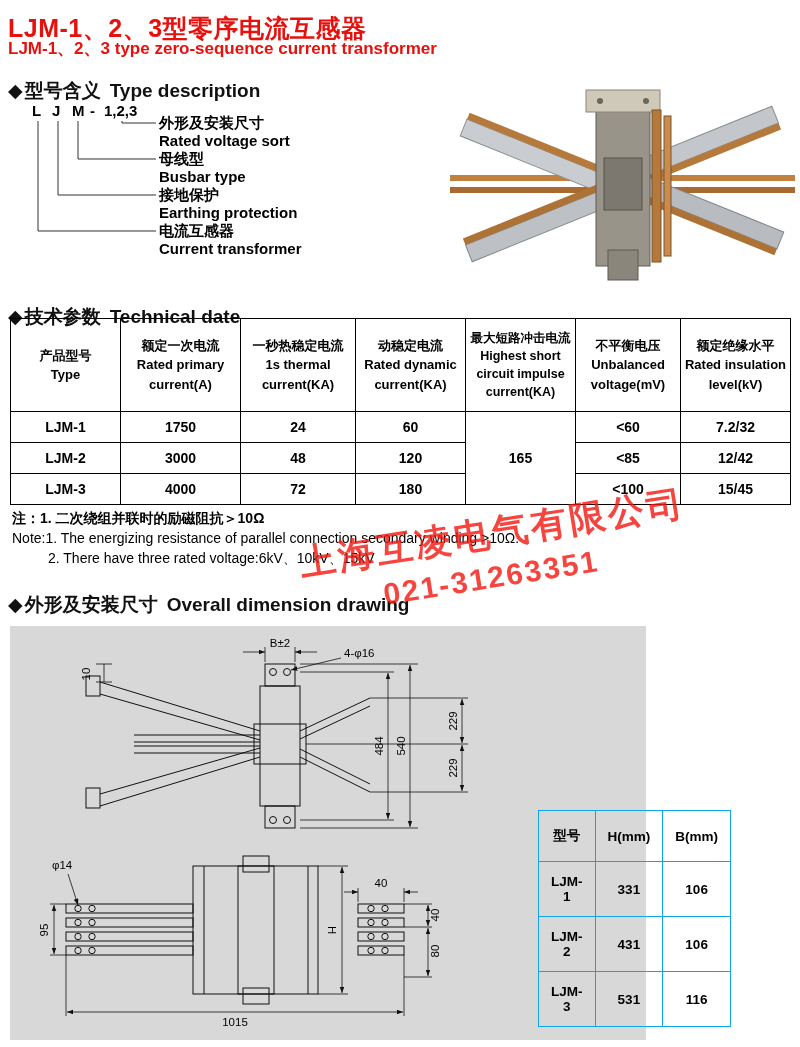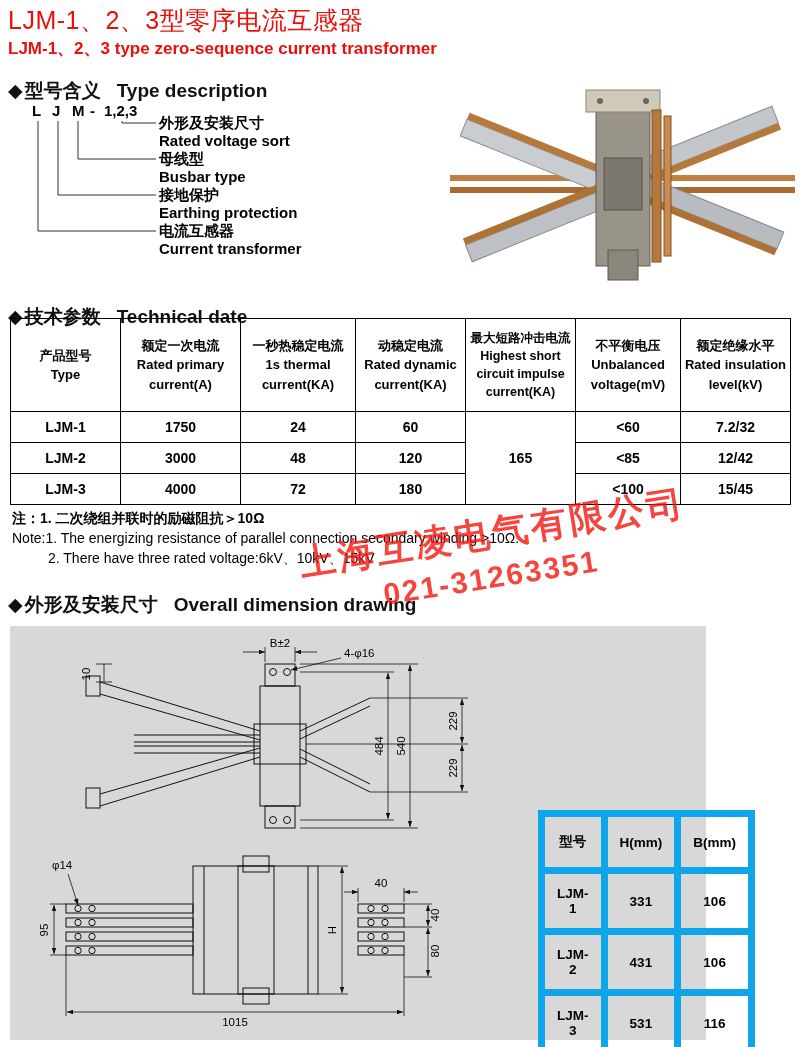--- a/index.html
+++ b/index.html
@@ -1,22 +1,22 @@
 <!DOCTYPE html>
 <html><head>
 <meta charset="utf-8">
 <style>
   html,body{margin:0;padding:0}
   body{width:800px;height:1047px;position:relative;background:#fff;color:#000;
        font-family:"Liberation Sans","DejaVu Sans",sans-serif;overflow:hidden}
   .abs{position:absolute}
-  .title{left:8px;top:4px;font-size:25px;font-weight:normal;color:#e8100c;letter-spacing:.5px}
+  .title{left:8px;top:12px;font-size:25px;font-weight:bold;color:#e8100c;letter-spacing:.5px}
   .subtitle{left:8px;top:37px;font-size:17px;font-weight:bold;color:#e8100c}
   .sec-head{font-size:19px;font-weight:bold;color:#111;white-space:nowrap}
-  .sec-head .en{margin-left:16px}
+  .sec-head .en{margin-left:9px}
   .sec-head .diamond{margin-right:2px}
 
   
   .diagram{left:24px;top:100px;width:430px;height:168px}
   .code-letter{position:absolute;top:2px;font-size:15px;font-weight:bold}
   .conn{position:absolute;left:0;top:0}
   .labels{position:absolute;left:135px;top:14px;font-size:15px;font-weight:bold}
   .labels div{height:18px;line-height:18px}
 
   
@@ -30,25 +30,25 @@
   .note-cn{font-weight:bold}
   .indent1{padding-left:30px}
   .indent2{padding-left:36px}
 
   .watermark{left:296px;top:540px;transform:rotate(-9deg);transform-origin:left top;
              color:rgba(242,22,14,.8);z-index:9;pointer-events:none;white-space:nowrap}
   .wm-name{font-size:36px;font-weight:bold;letter-spacing:3px}
   .wm-phone{font-size:30px;font-weight:bold;letter-spacing:2px;margin:2px 0 0 78px}
 
   .dim-head{left:8px;top:592px}
-  .panel{left:10px;top:626px;width:696px;height:414px;background:#d8d8d8}
+  .panel{left:10px;top:626px;width:636px;height:414px;background:#d8d8d8}
   .svg-top{position:absolute;left:28px;top:10px}
   .svg-bottom{position:absolute;left:28px;top:228px}
   .size{position:absolute;left:528px;top:184px;border-collapse:collapse}
-  .size th,.size td{border:7px solid #0ea5e9;text-align:center;font-size:13.5px;font-weight:bold;padding:12px;background:transparent}
+  .size th,.size td{border:1px solid #0ea5e9;text-align:center;font-size:13.5px;font-weight:bold;padding:12px;background:transparent}
   .size th{width:72px;height:26px}
   .size td{height:26px}
 
   svg text{font-family:"Liberation Sans","DejaVu Sans",sans-serif;font-size:11.5px;fill:#000}
 </style>
 </head>
 <body>
 
 <div class="abs title">LJM-1、2、3型零序电流互感器</div>
 <div class="abs subtitle">LJM-1、2、3  type zero-sequence current  transformer</div>

